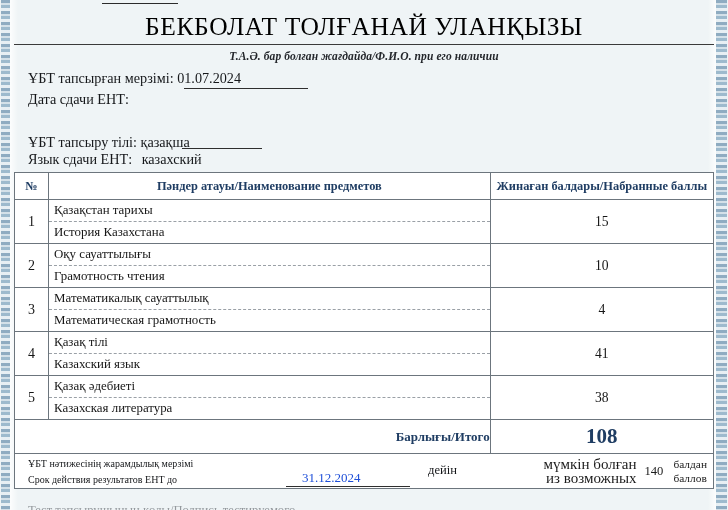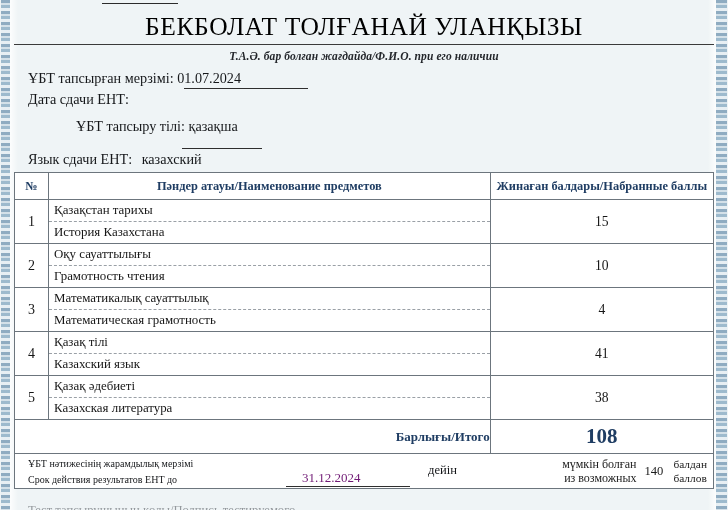--- a/index.html
+++ b/index.html
@@ -100,21 +100,21 @@
   .meta {
     position: absolute;
     left: 14px;
     font-size: 14.2px;
     color: #15171a;
     white-space: nowrap;
   }
   .meta .val { color: #15171a; }
   .m-date-kz { top: 70px; }
   .m-date-ru { top: 91px; }
-  .m-lang-kz { top: 118px; margin-left: 48px; }
+  .m-lang-kz { top: 134px; }
   .m-lang-ru { top: 151px; }
 
   .underline {
     position: absolute;
     border-bottom: 1.3px solid #2e2e2e;
   }
   .ul-date { left: 170px; top: 88px; width: 124px; }
   .ul-lang { left: 168px; top: 148px; width: 80px; }
 
   
@@ -196,21 +196,21 @@
     vertical-align: middle;
   }
   .possible-inner {
     display: flex;
     align-items: center;
     justify-content: flex-end;
     gap: 0;
   }
   .poss-words {
     text-align: right;
-    font-size: 12px;
+    font-size: 15px;
     line-height: 14px;
     color: #1b1b1b;
     padding-right: 8px;
     white-space: nowrap;
   }
   .poss-num {
     font-size: 12.6px;
     color: #1b1b1b;
     padding: 0 10px 0 0;
     white-space: nowrap;
@@ -232,21 +232,21 @@
     font-size: 10px;
     line-height: 15.5px;
     color: #15171a;
     white-space: nowrap;
   }
   .validity-date {
     position: absolute;
     left: 288px;
     top: 470px;
     font-size: 13px;
-    color: #701a75;
+    color: #1d4ed8;
   }
   .ul-validity {
     position: absolute;
     left: 272px;
     top: 486px;
     width: 124px;
     border-bottom: 1.3px solid #2e2e2e;
   }
   .validity-until {
     position: absolute;

